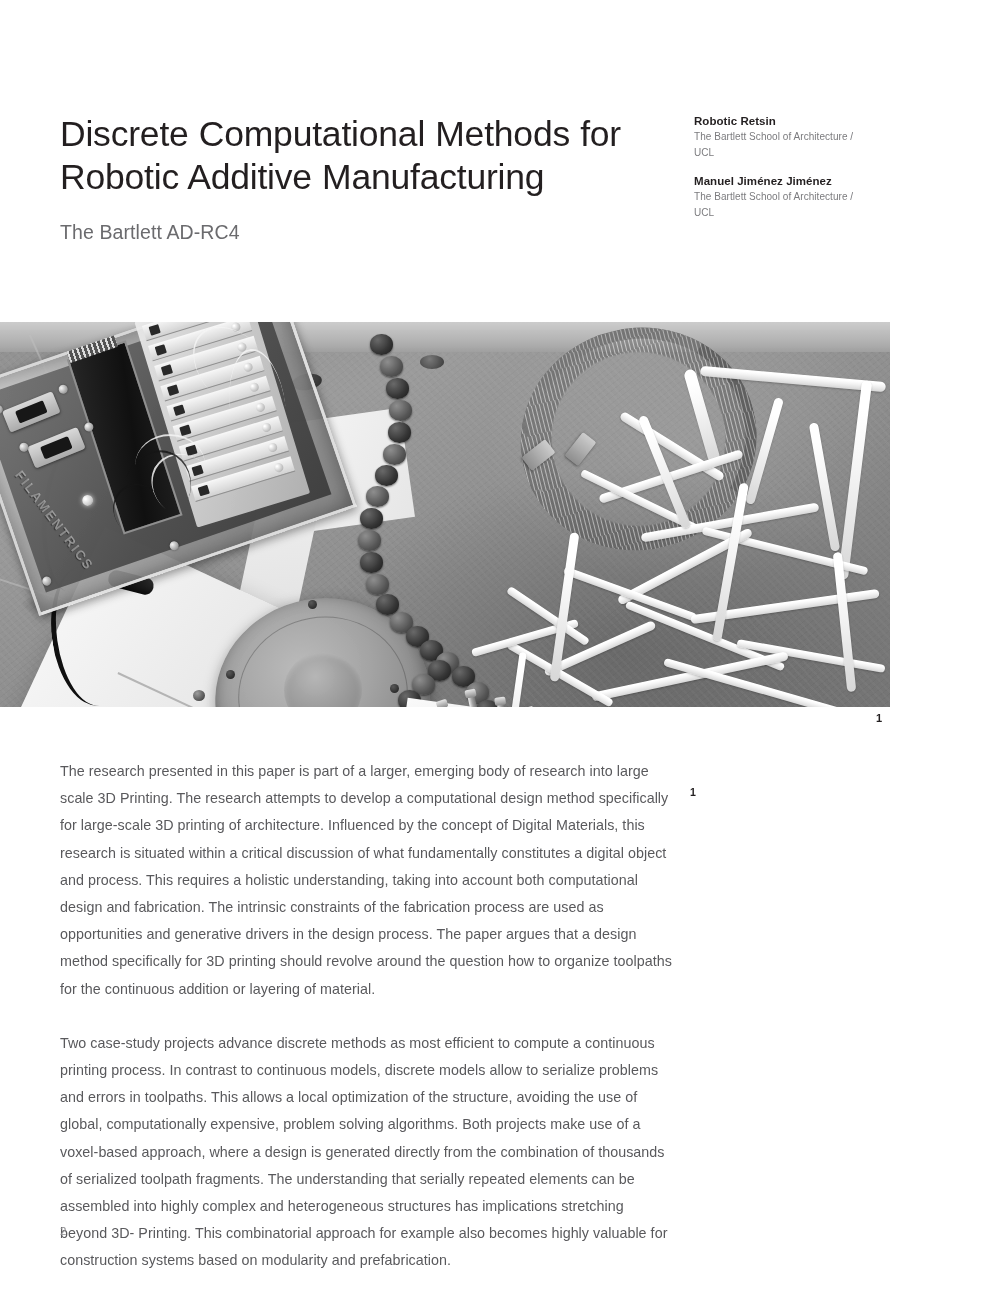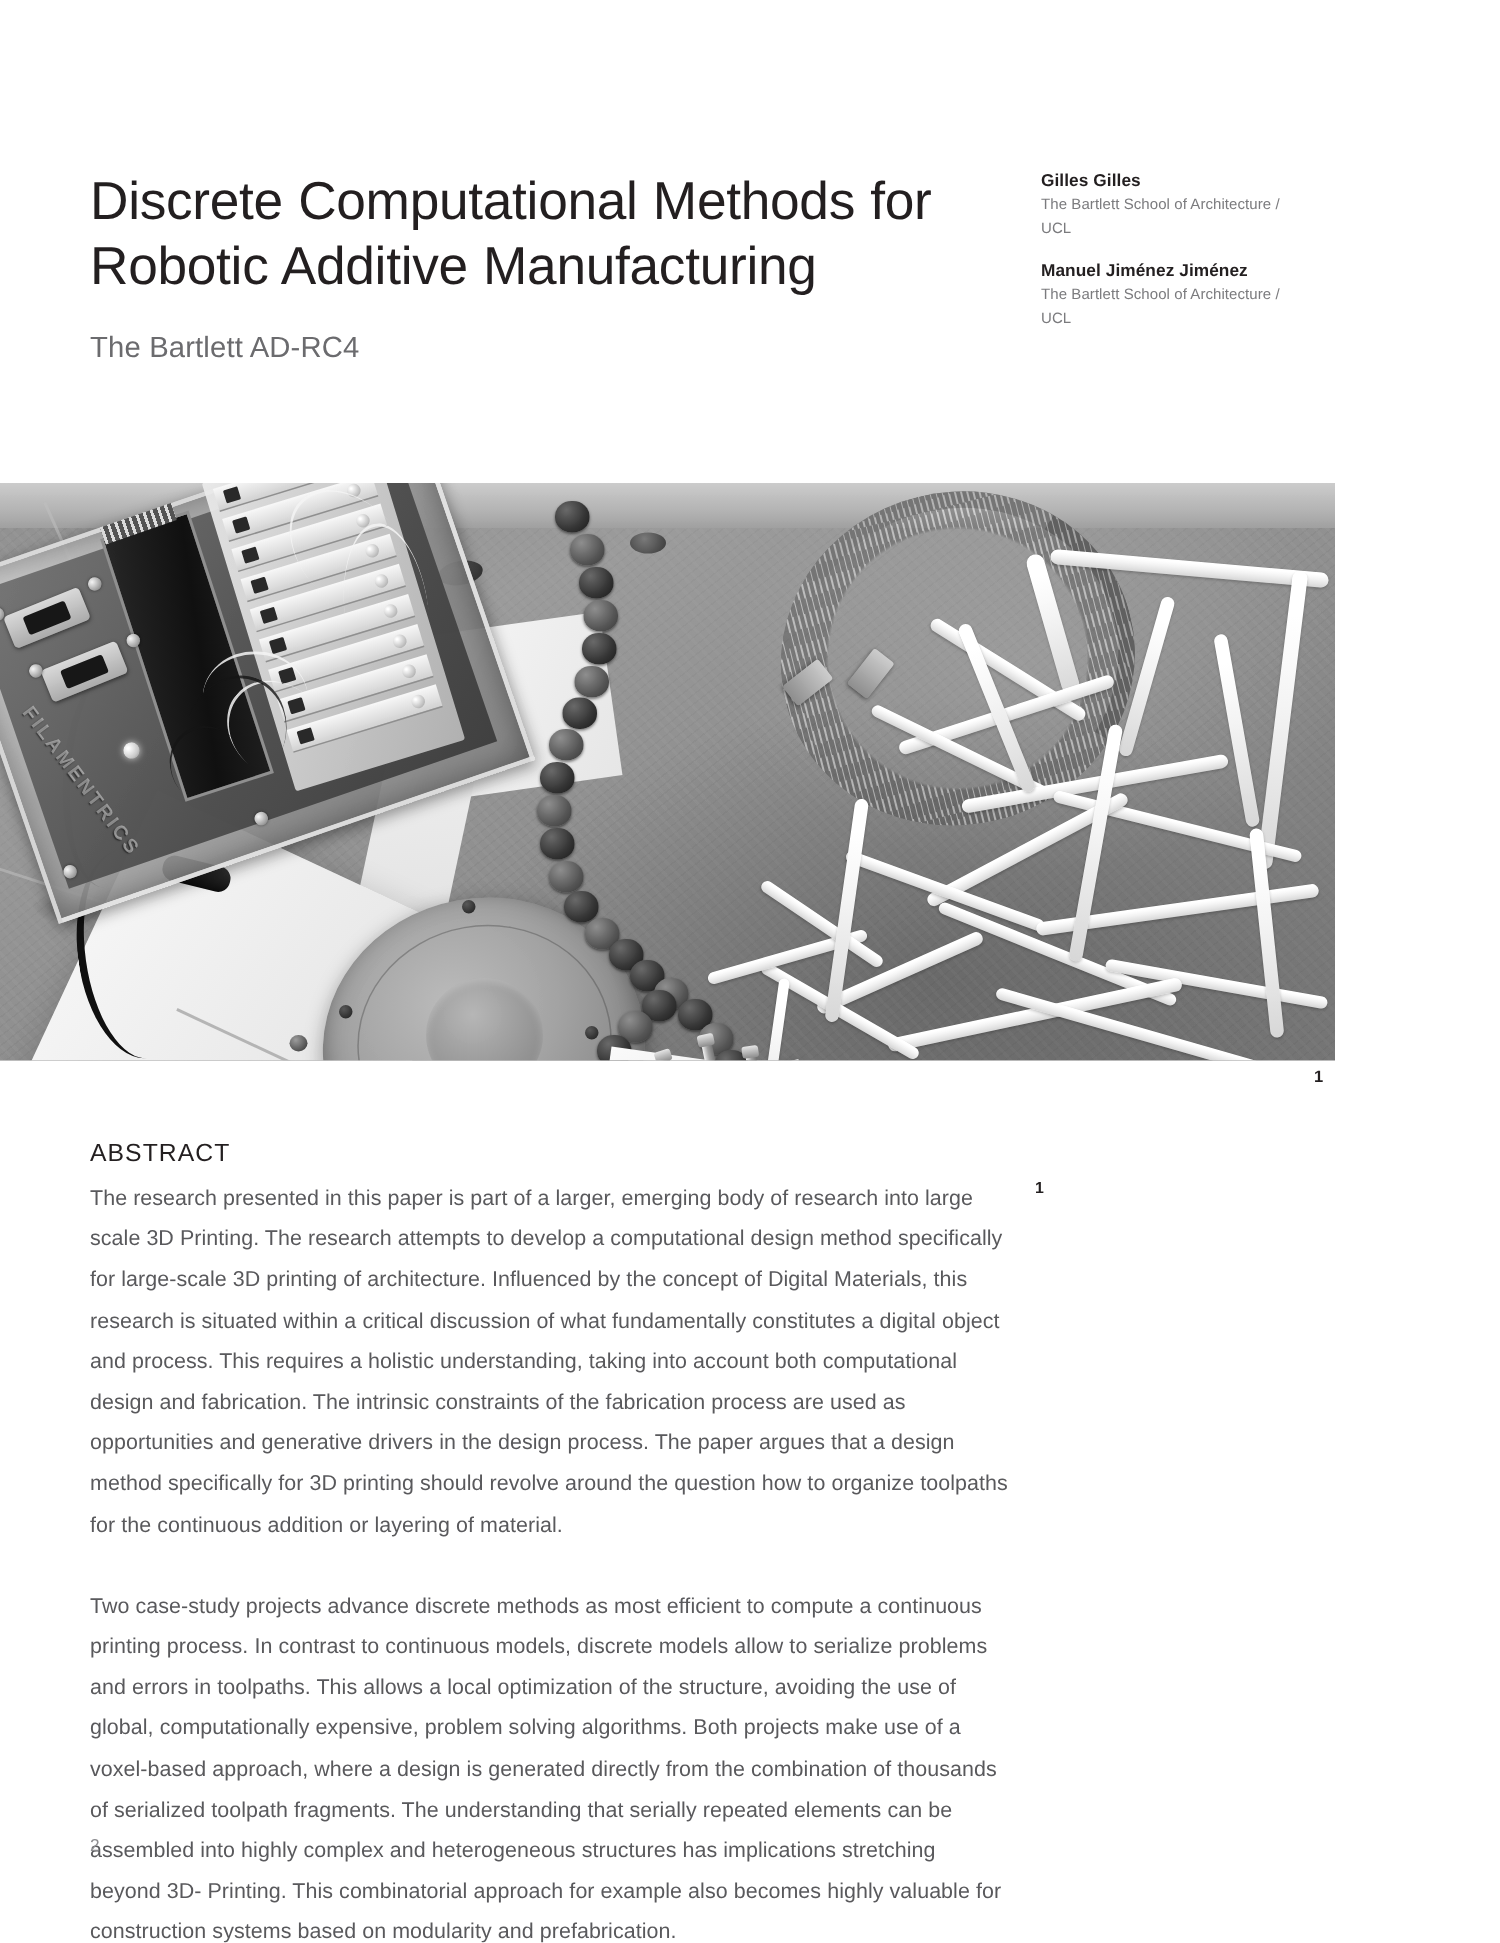--- a/index.html
+++ b/index.html
@@ -447,21 +447,21 @@
 
   <div class="header">
 
     <div class="title-block">
       <h1 class="doc-title">Discrete Computational Methods for Robotic Additive Manufacturing</h1>
       <p class="doc-subtitle">The Bartlett AD-RC4</p>
     </div>
 
     <div class="authors">
       <div class="author">
-        <div class="author-name">Gilles Gilles</div>
+        <div class="author-name">Robotic Retsin</div>
         <div class="author-affil">The Bartlett School of Architecture / UCL</div>
       </div>
       <div class="author">
         <div class="author-name">Manuel Jiménez Jiménez</div>
         <div class="author-affil">The Bartlett School of Architecture / UCL</div>
       </div>
     </div>
   </div>
 
   <div class="figure">
@@ -607,21 +607,20 @@
       <div class="bolt-long" style="left:472px; top:372px; transform:rotate(-12deg);"></div>
       <div class="bolt-long" style="left:500px; top:380px; transform:rotate(-8deg);"></div>
 
       <div class="fil-band" style="left:512px; top:330px; width:7px; height:110px; transform:rotate(8deg);"></div>
 
     </div>
   </div>
   <div class="figure-number">1</div>
 
   <div class="abstract">
-    <h2 class="section-heading">ABSTRACT</h2>
     <p class="body-par">The research presented in this paper is part of a larger, emerging body of research into large scale 3D Printing. The research attempts to develop a computational design method specifically for large-scale 3D printing of architecture. Influenced by the concept of Digital Materials, this research is situated within a critical discussion of what fundamentally constitutes a digital object and process. This requires a holistic understanding, taking into account both computational design and fabrication. The intrinsic constraints of the fabrication process are used as opportunities and generative drivers in the design process. The paper argues that a design method specifically for 3D printing should revolve around the question how to organize toolpaths for the continuous addition or layering of material.</p>
     <p class="body-par">Two case-study projects advance discrete methods as most efficient to compute a continuous printing process. In contrast to continuous models, discrete models allow to serialize problems and errors in toolpaths. This allows a local optimization of the structure, avoiding the use of global, computationally expensive, problem solving algorithms. Both projects make use of a voxel-based approach, where a design is generated directly from the combination of thousands of serialized toolpath fragments. The understanding that serially repeated elements can be assembled into highly complex and heterogeneous structures has implications stretching beyond 3D- Printing. This combinatorial approach for example also becomes highly valuable for construction systems based on modularity and prefabrication.</p>
   </div>
 
   <div class="caption">
     <div class="caption-num">1</div>
   </div>
 
   <div class="page-number">2</div>
 

